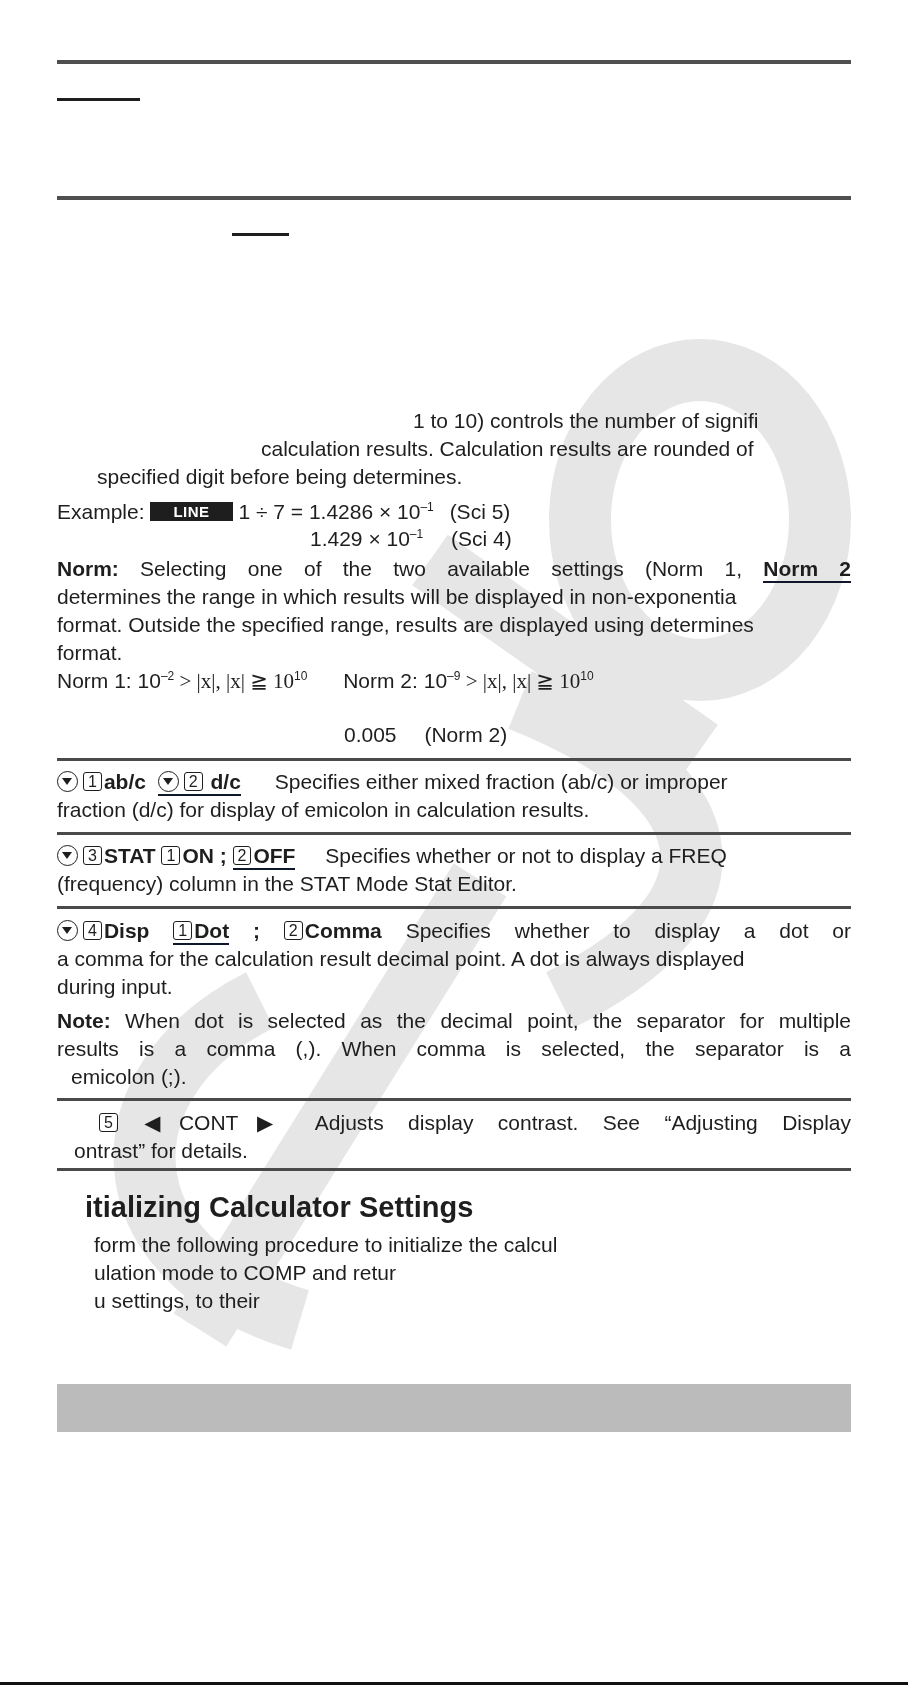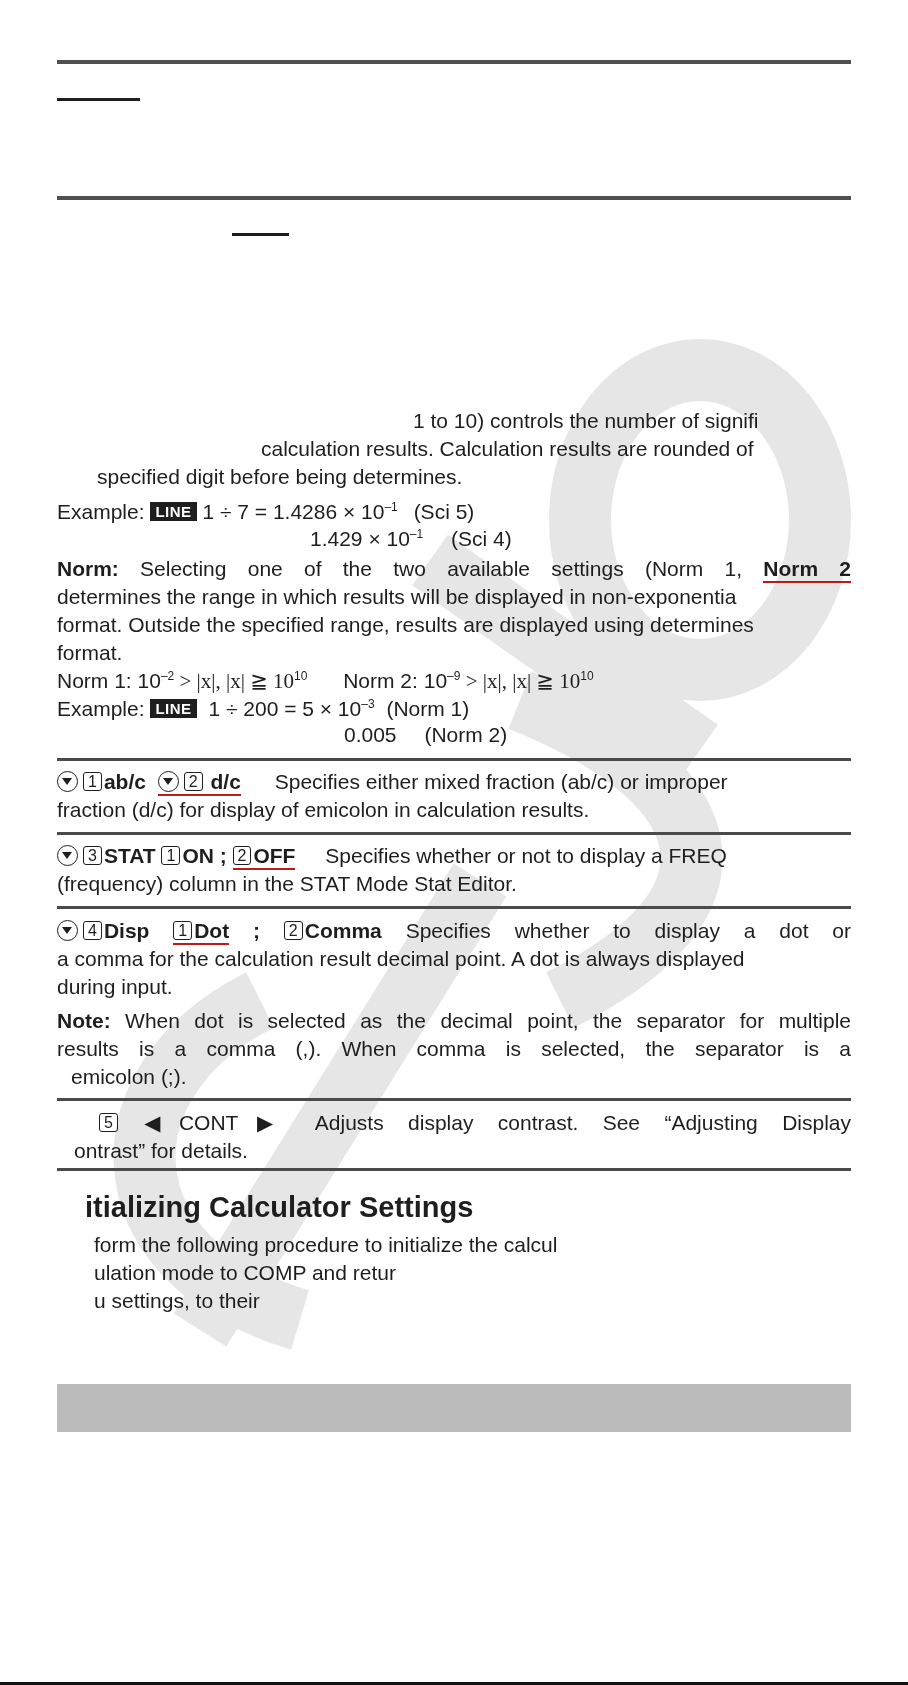--- a/index.html
+++ b/index.html
@@ -11,37 +11,37 @@
   .rule-thick { position: absolute; left: 57px; width: 794px; height: 4px; background: #4f4f4f; }
   .rule-mid { position: absolute; left: 57px; width: 794px; height: 3px; background: #4a4a4a; }
   .short-rule { position: absolute; height: 3px; background: #1e1e1e; }
   .watermark { position: absolute; left: 0; top: 0; width: 908px; height: 1685px; pointer-events: none; z-index: 0; }
   .content { position: absolute; left: 0; top: 0; width: 812px; height: 1685px; z-index: 1; }
   .line { position: absolute; font-size: 21px; line-height: 26px; white-space: nowrap; }
   .just { text-align: justify; text-align-last: justify; white-space: normal; }
   .bold { font-weight: bold; }
   .badge {
     display: inline-block; background: #1e1e1e; color: #fff; font-weight: bold;
-    font-size: 15px; line-height: 19px; padding: 0 5px; vertical-align: 2px; letter-spacing: 0.5px;
+    font-size: 15px; line-height: 19px; padding: 0 23px; vertical-align: 2px; letter-spacing: 0.5px;
   }
   sup { font-size: 12px; vertical-align: 8px; line-height: 0; }
   .key {
     display: inline-block; border: 1.6px solid #1e1e1e; border-radius: 3px;
     font-size: 16px; line-height: 17px; padding: 0 4px; font-weight: normal; vertical-align: 2px;
     margin-right: 2px;
   }
   .circle-key {
     display: inline-block; width: 21px; height: 21px; border: 1.6px solid #1e1e1e; border-radius: 50%;
     box-sizing: border-box; position: relative; vertical-align: -3px; margin-right: 5px;
   }
   .circle-key::after {
     content: ""; position: absolute; left: 4px; top: 6px;
     border-left: 5px solid transparent; border-right: 5px solid transparent; border-top: 7px solid #1e1e1e;
   }
-  .ul { border-bottom: 2px solid #b91c1c; padding-bottom: 1px; }
+  .ul { border-bottom: 2px solid #0f172a; padding-bottom: 1px; }
   .math { font-family: "Liberation Serif", serif; font-style: normal; }
   .heading { position: absolute; font-size: 29px; font-weight: bold; line-height: 34px; white-space: nowrap; }
   .gray-bar { position: absolute; left: 57px; top: 1384px; width: 794px; height: 48px; background: #bbbbbb; }
   .bottom-edge { position: absolute; left: 0; top: 1682px; width: 908px; height: 3px; background: #111; }
 </style>
 </head>
 <body>
 
 <svg class="watermark" viewBox="0 0 908 1685">
   <g fill="none" stroke="#e6e6e6" stroke-width="62" stroke-linecap="butt">
@@ -79,26 +79,20 @@
     <span class="bold">Norm:</span>
     <span>Selecting one of the two available settings (Norm 1,</span>
     <span class="bold ul">Norm 2</span>
   </div>
   <div class="line" style="left:57px; top:584px">determines the range in which results will be displayed in non-exponentia</div>
   <div class="line" style="left:57px; top:612px">format. Outside the specified range, results are displayed using determines</div>
   <div class="line" style="left:57px; top:640px">format.</div>
   <div class="line" style="left:57px; top:668px">
     <span>Norm 1: 10</span><sup>–2</sup><span class="math"> &gt; |x|, |x| ≧ 10</span><sup>10</sup>
     <span style="margin-left:30px">Norm 2: 10</span><sup>–9</sup><span class="math"> &gt; |x|, |x| ≧ 10</span><sup>10</sup>
-  </div>
-  <div class="line" style="left:57px; top:696px">
-    <span>Example:</span>
-    <span class="badge">LINE</span>
-    <span style="margin-left:6px">1 ÷ 200 = 5 × 10</span><sup>–3</sup>
-    <span style="margin-left:6px">(Norm 1)</span>
   </div>
   <div class="line" style="left:344px; top:722px">
     <span>0.005</span>
     <span style="margin-left:22px">(Norm 2)</span>
   </div>
 
   <div class="rule-mid" style="top:758px"></div>
 
   <div class="line" style="left:57px; top:769px">
     <span class="circle-key"></span><span class="key">1</span><span class="bold">ab/c</span>

